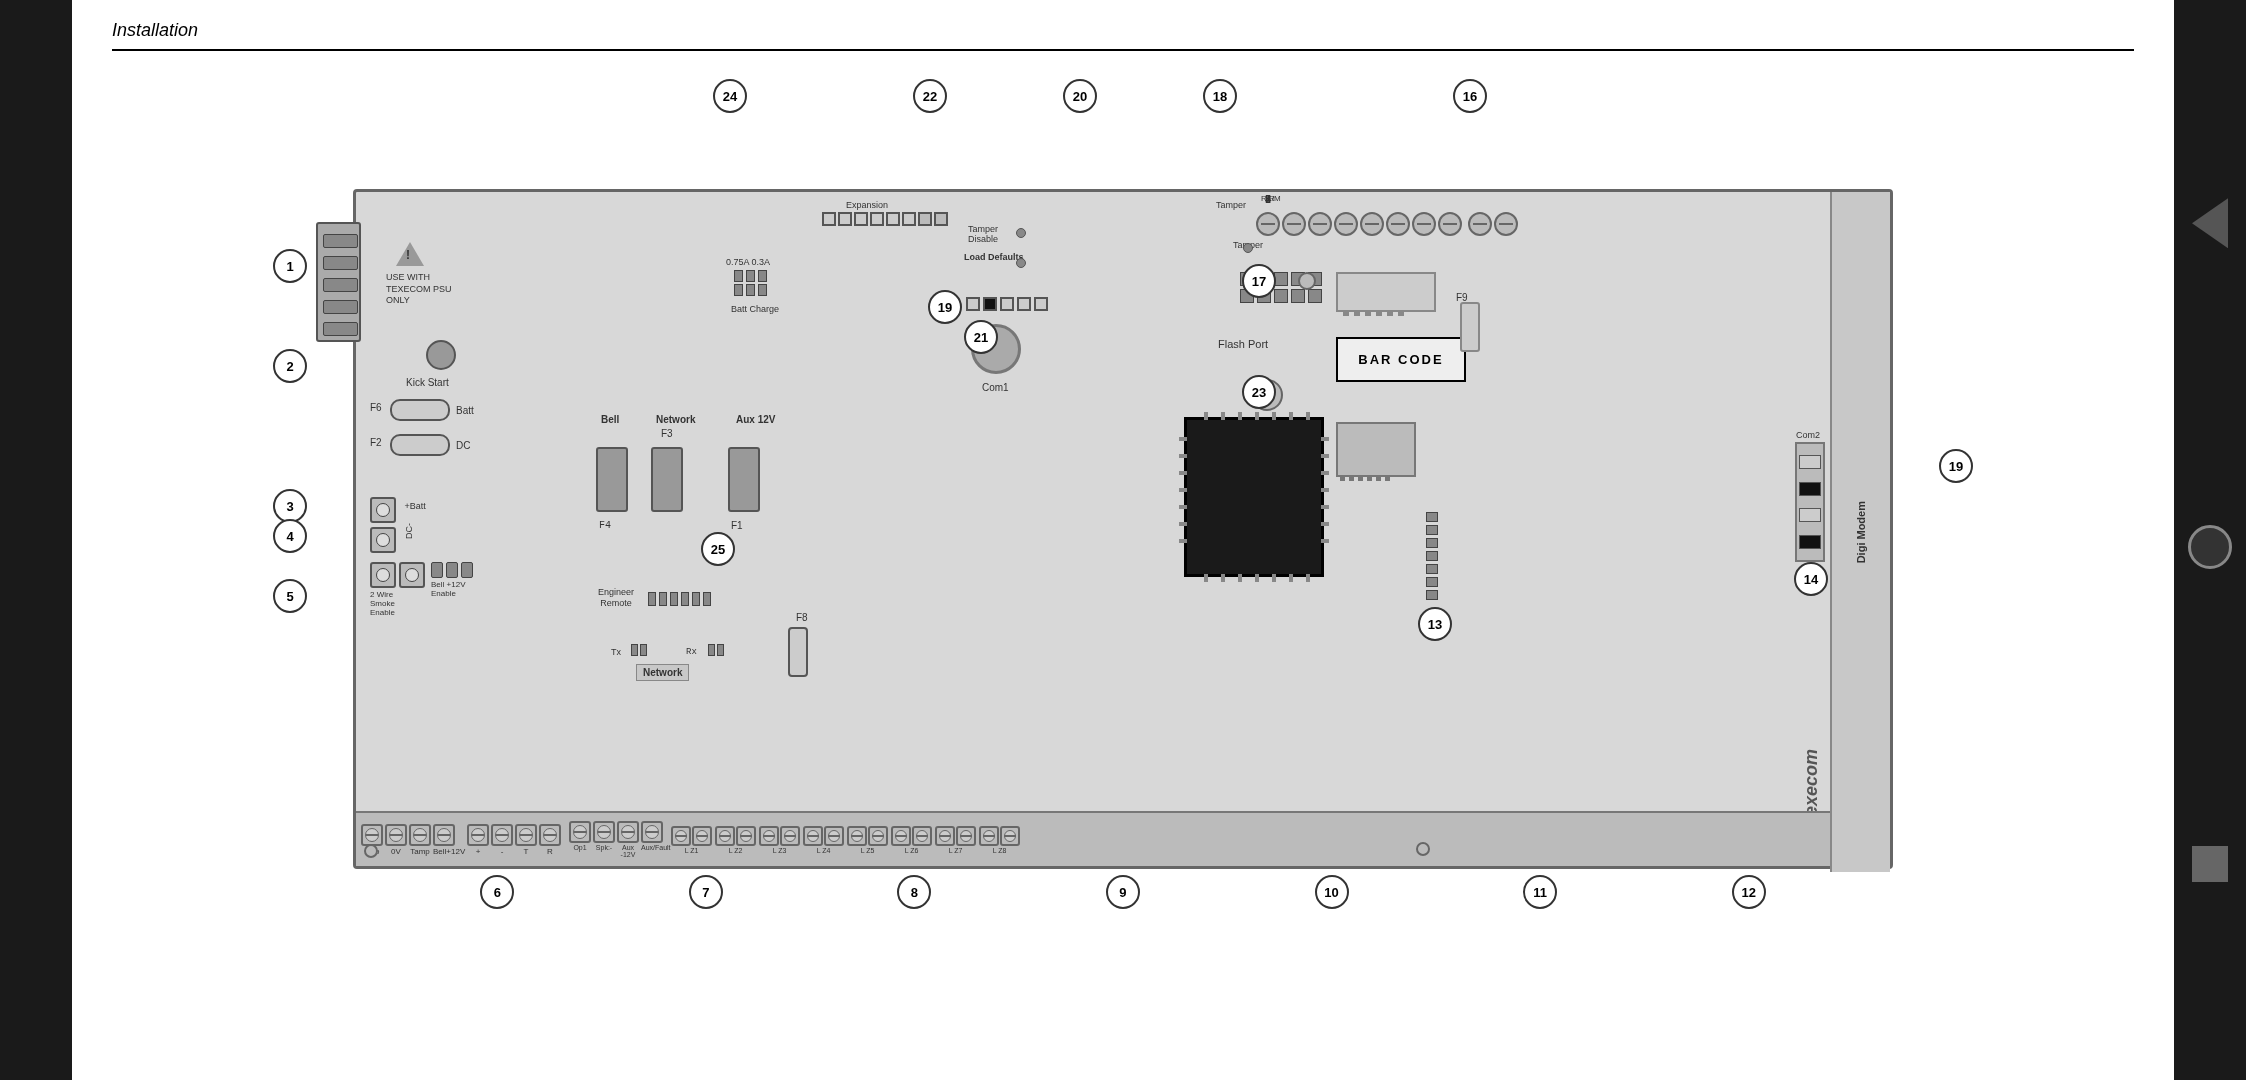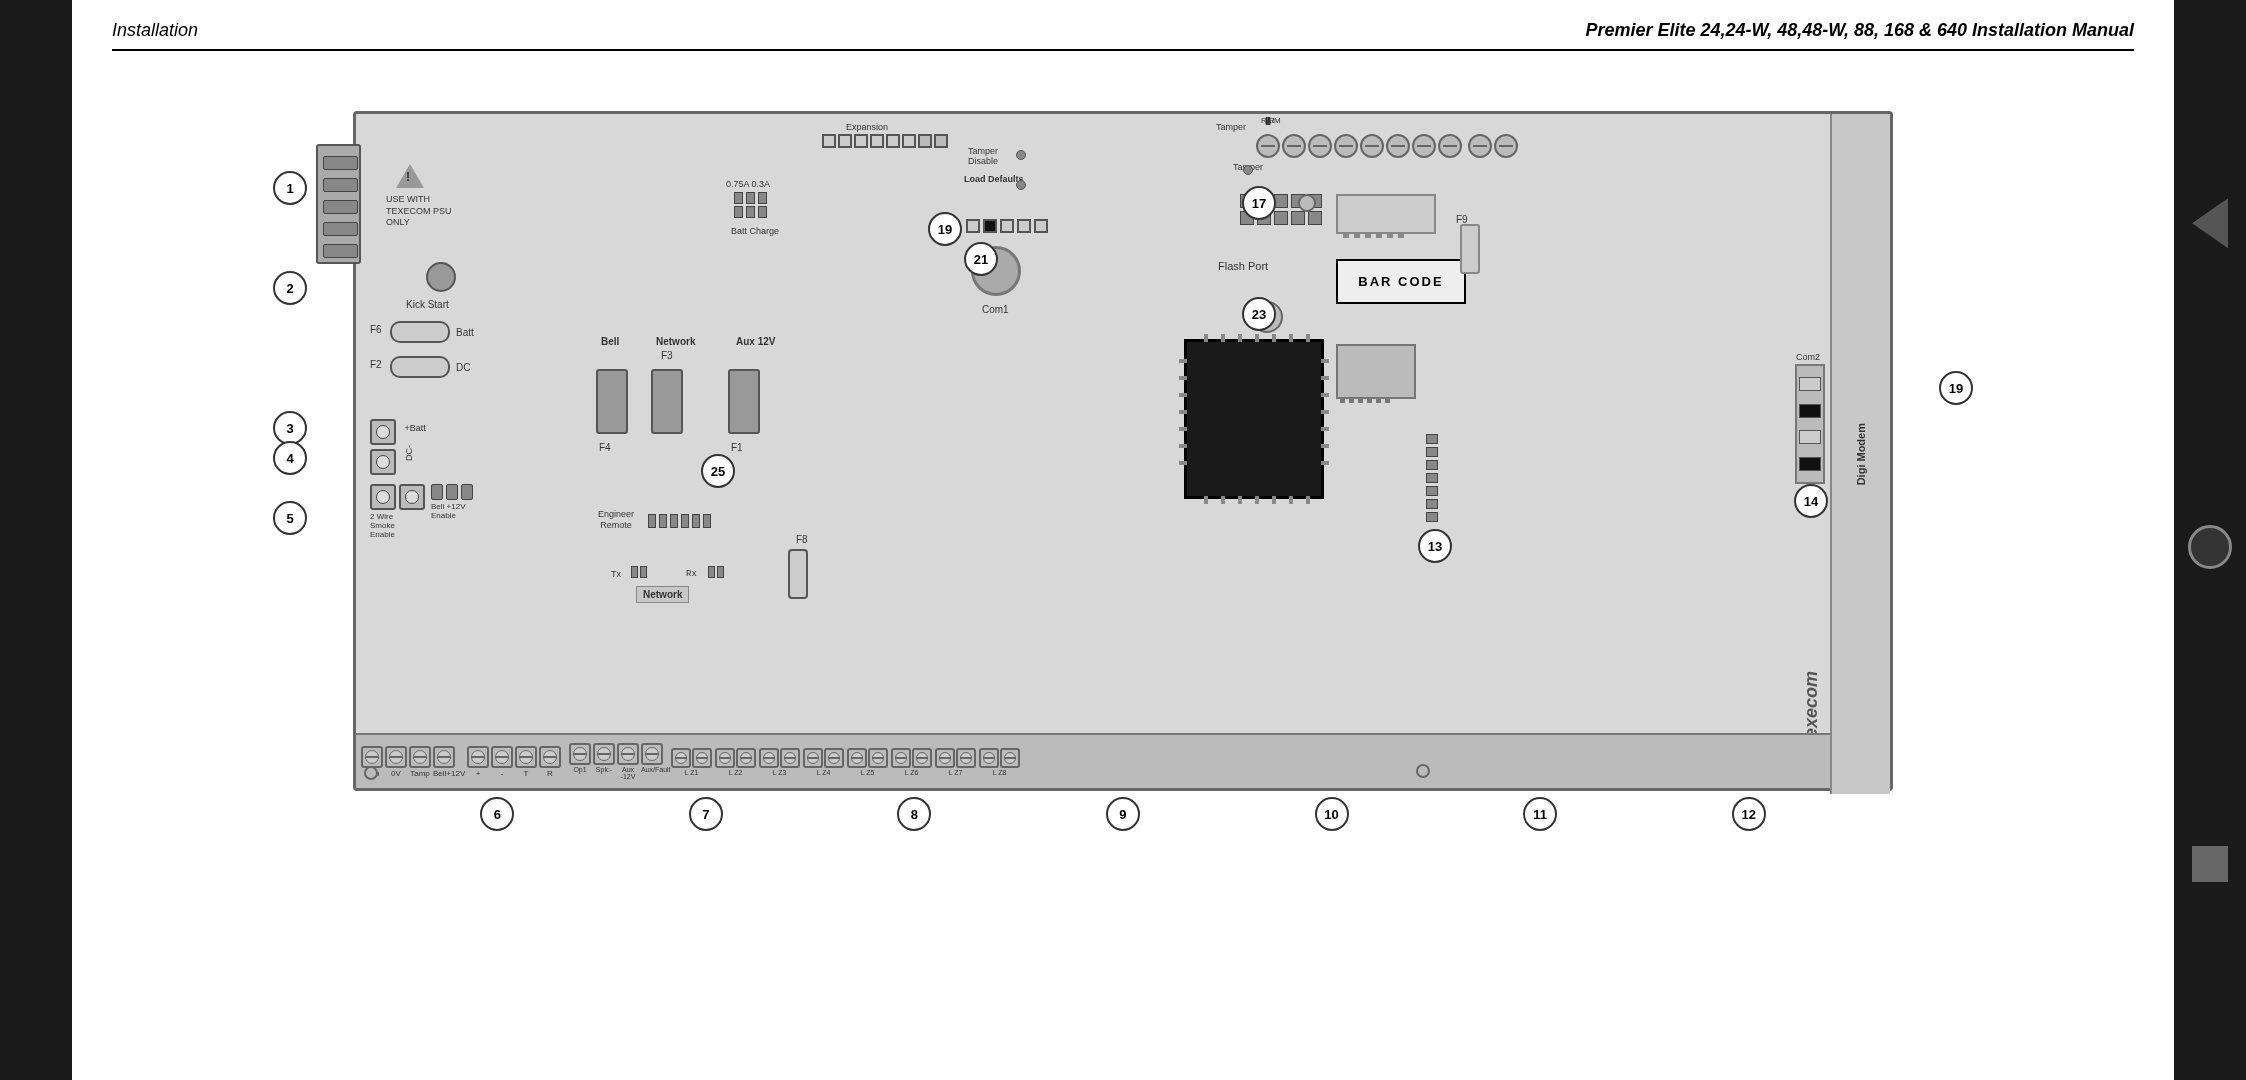--- a/index.html
+++ b/index.html
@@ -198,24 +198,35 @@
 <div class="right-bar">
   <div class="arrow-btn"></div>
   <div class="circle-btn"></div>
   <div class="square-btn"></div>
 </div>
 
 <div class="content">
 
   <div class="page-header">
     <span class="left-text">Installation</span>
-    <span class="right-text">Premier Elite 24,24-W, 48,48-W, 88, 168 &amp; 640 Installation Manual</span>
   </div>
 
 
+  <div style="position:relative; width:1540px; margin: 0 auto 0 auto; height:60px;">
+
+    <div class="callout" style="left:360px; top:10px;">24</div>
+
+    <div class="callout" style="left:560px; top:10px;">22</div>
+
+    <div class="callout" style="left:710px; top:10px;">20</div>
+
+    <div class="callout" style="left:850px; top:10px;">18</div>
+
+    <div class="callout" style="left:1100px; top:10px;">16</div>
+  </div>
 
   <div class="pcb-board" style="position:relative;">
 
     <div style="position:absolute; left:-40px; top:30px; width:45px; height:120px; background:#aaa; border:2px solid #555; border-radius:3px;">
       <div style="position:absolute; left:5px; top:10px; width:35px; height:14px; background:#888; border-radius:2px; border:1px solid #444;"></div>
       <div style="position:absolute; left:5px; top:32px; width:35px; height:14px; background:#888; border-radius:2px; border:1px solid #444;"></div>
       <div style="position:absolute; left:5px; top:54px; width:35px; height:14px; background:#888; border-radius:2px; border:1px solid #444;"></div>
       <div style="position:absolute; left:5px; top:76px; width:35px; height:14px; background:#888; border-radius:2px; border:1px solid #444;"></div>
       <div style="position:absolute; left:5px; top:98px; width:35px; height:14px; background:#888; border-radius:2px; border:1px solid #444;"></div>
     </div>
@@ -270,21 +281,21 @@
       </div>
       <div class="pcb-text" style="font-size:8px; margin-top:2px;">Bell +12V<br>Enable</div>
     </div>
 
     <div class="pcb-text" style="left:245px; top:222px; font-weight:bold;">Bell</div>
     <div class="pcb-text" style="left:300px; top:222px; font-weight:bold;">Network</div>
     <div class="pcb-text" style="left:305px; top:236px;">F3</div>
     <div class="pcb-text" style="left:380px; top:222px; font-weight:bold;">Aux 12V</div>
 
     <div class="relay" style="left:240px; top:255px; width:32px; height:65px;"></div>
-    <div class="pcb-text" style="left:243px; top:328px;">F4</div>
+    <div class="pcb-text" style="left:243px; top:328px;font-family:Liberation Mono, monospace;">F4</div>
 
     <div class="relay" style="left:295px; top:255px; width:32px; height:65px;"></div>
 
     <div class="relay" style="left:372px; top:255px; width:32px; height:65px;"></div>
     <div class="pcb-text" style="left:375px; top:328px;">F1</div>
 
     <div class="pcb-text" style="left:242px; top:395px; font-size:9px; text-align:center; line-height:1.2;">Engineer<br>Remote</div>
     <div style="position:absolute; left:292px; top:400px; display:flex; gap:3px;">
       <div style="width:8px; height:14px; background:#888; border:1px solid #444;"></div>
       <div style="width:8px; height:14px; background:#888; border:1px solid #444;"></div>

